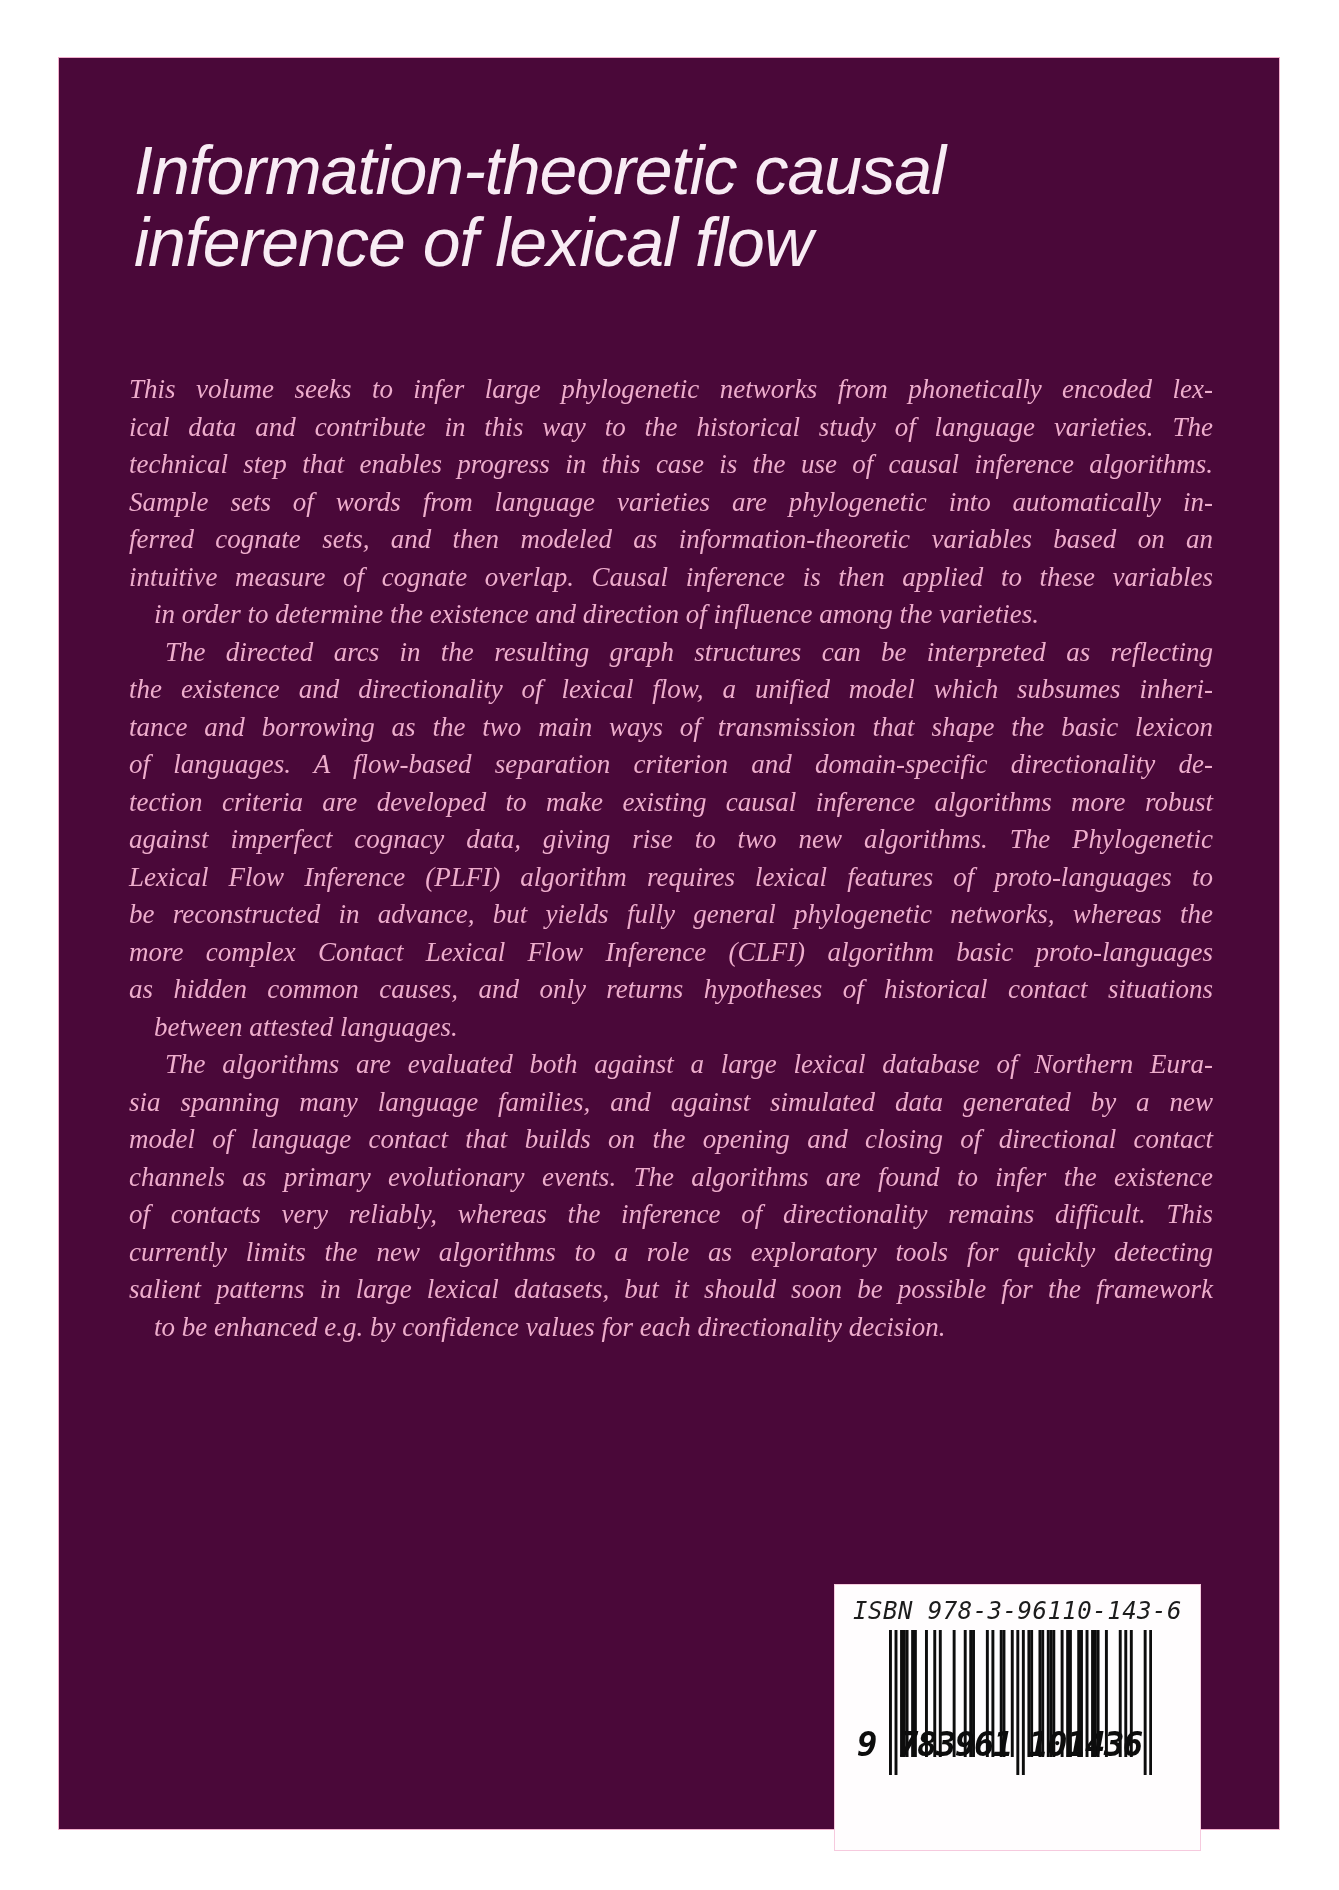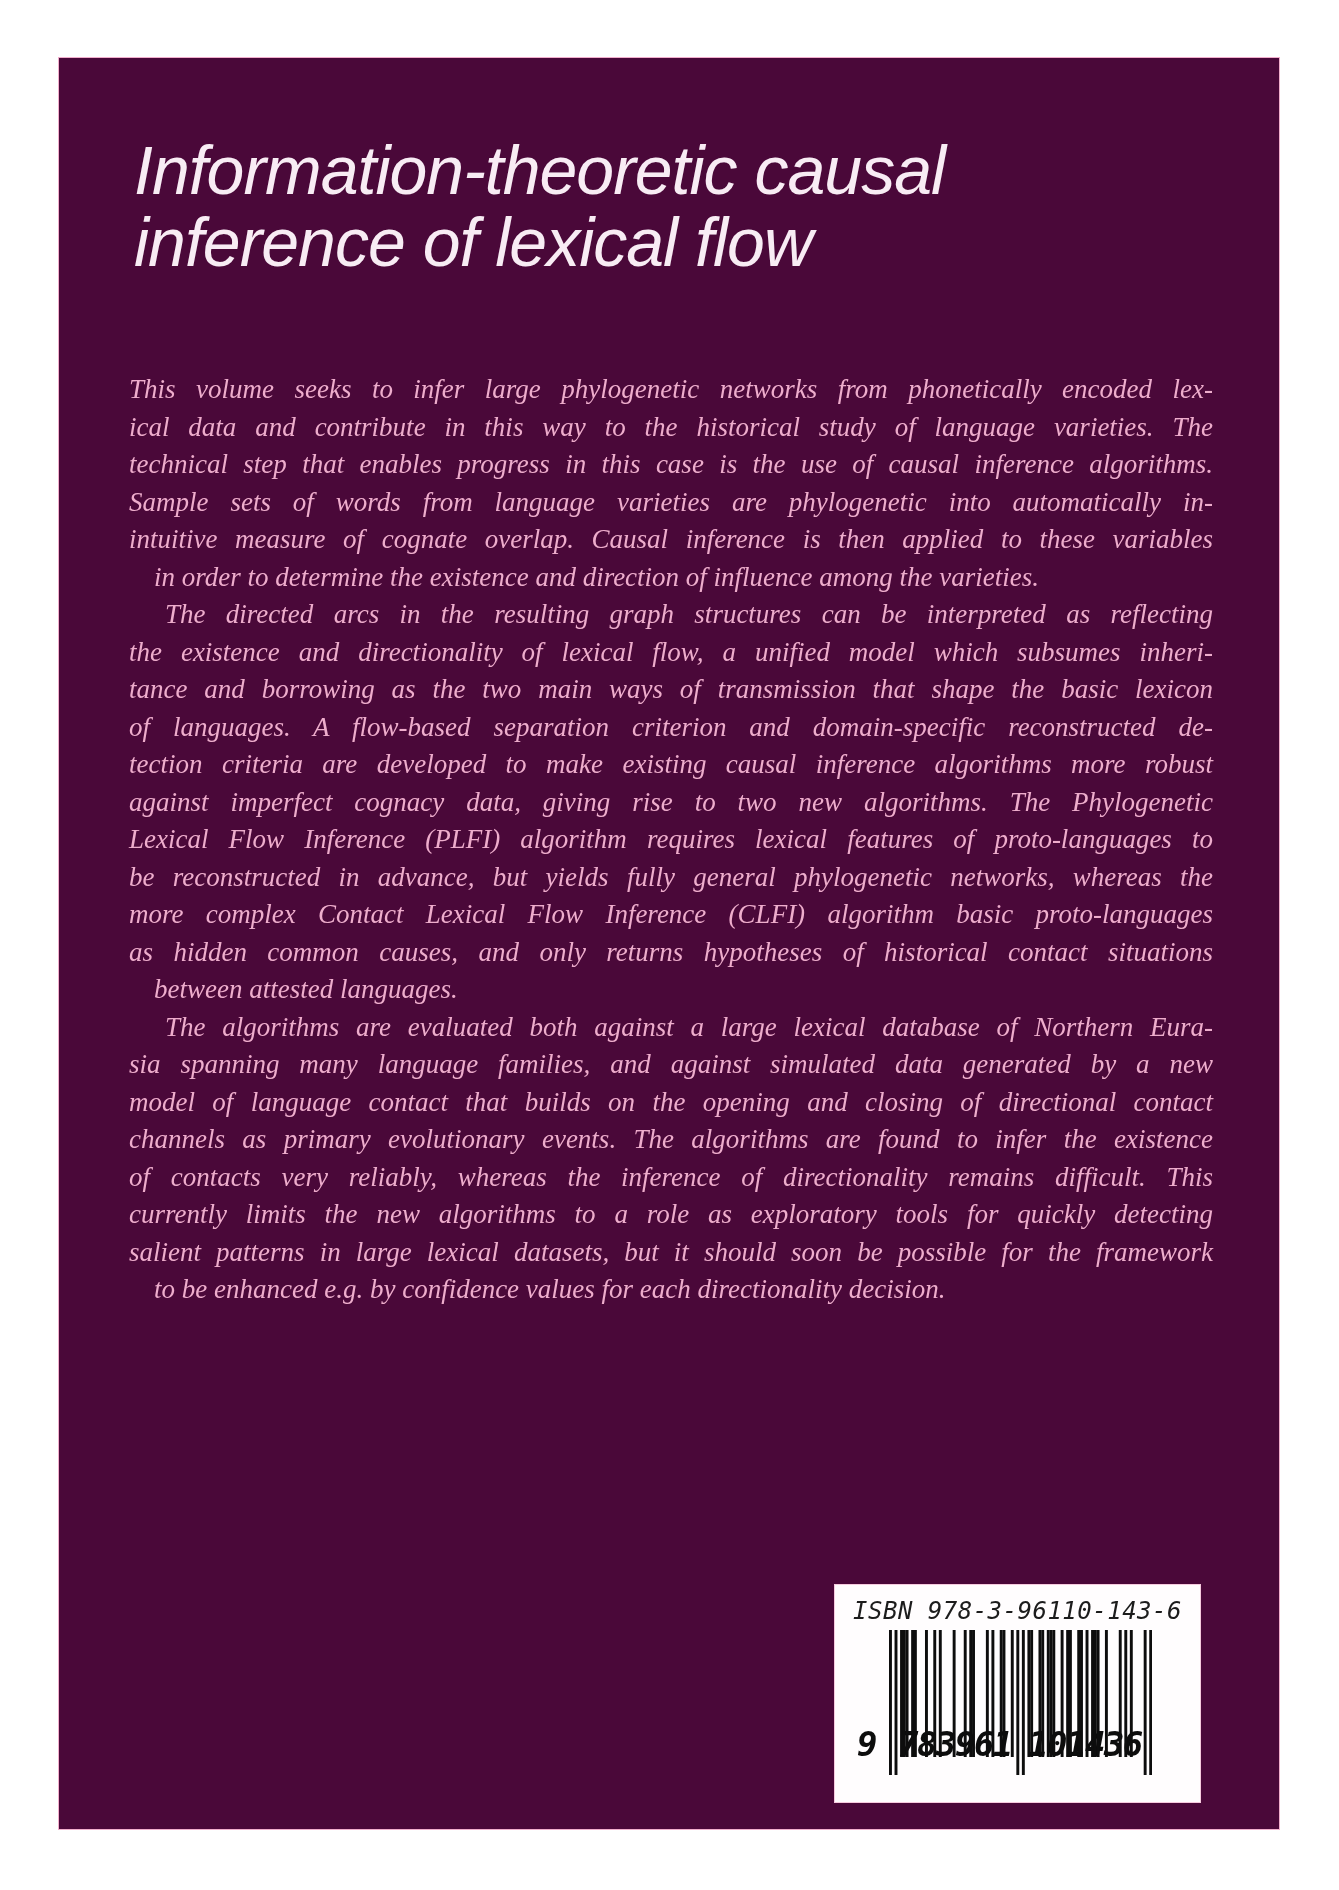--- a/index.html
+++ b/index.html
@@ -42,21 +42,21 @@
     text-align-last:justify;
     white-space:normal;
   }
   .blurb .line.last{
     -moz-text-align-last:left;
     text-align-last:left;
     margin-left:25px;
   }
   .blurb .line.indent{padding-left:36px;}
   .isbn-box{
-    position:absolute;left:775px;top:1526px;width:367px;height:219px;
+    position:absolute;left:775px;top:1526px;width:367px;height:267px;
     background:var(--box-bg);
     border:1px solid #f6cade;
     box-sizing:border-box;
   }
   .isbn-label{
     position:absolute;left:0;top:12px;width:100%;
     text-align:center;
     font-family:"DejaVu Sans Mono", monospace;
     font-size:24px;color:#1c1c1c;
     letter-spacing:0.5px;
@@ -89,26 +89,27 @@
     <div class="title">
       <div>Information-theoretic causal</div>
       <div>inference of lexical flow</div>
     </div>
 
     <div class="blurb" id="blurb">
         <div class="line">This volume seeks to infer large phylogenetic networks from phonetically encoded lex-</div>
         <div class="line">ical data and contribute in this way to the historical study of language varieties. The</div>
         <div class="line">technical step that enables progress in this case is the use of causal inference algorithms.</div>
         <div class="line">Sample sets of words from language varieties are phylogenetic into automatically in-</div>
+        <div class="line">ferred cognate sets, and then modeled as information-theoretic variables based on an</div>
         <div class="line">intuitive measure of cognate overlap. Causal inference is then applied to these variables</div>
         <div class="line last">in order to determine the existence and direction of influence among the varieties.</div>
         <div class="line indent">The directed arcs in the resulting graph structures can be interpreted as reflecting</div>
         <div class="line">the existence and directionality of lexical flow, a unified model which subsumes inheri-</div>
         <div class="line">tance and borrowing as the two main ways of transmission that shape the basic lexicon</div>
-        <div class="line">of languages. A flow-based separation criterion and domain-specific reconstructed de-</div>
+        <div class="line">of languages. A flow-based separation criterion and domain-specific directionality de-</div>
         <div class="line">tection criteria are developed to make existing causal inference algorithms more robust</div>
         <div class="line">against imperfect cognacy data, giving rise to two new algorithms. The Phylogenetic</div>
         <div class="line">Lexical Flow Inference (PLFI) algorithm requires lexical features of proto-languages to</div>
         <div class="line">be reconstructed in advance, but yields fully general phylogenetic networks, whereas the</div>
         <div class="line">more complex Contact Lexical Flow Inference (CLFI) algorithm basic proto-languages</div>
         <div class="line">as hidden common causes, and only returns hypotheses of historical contact situations</div>
         <div class="line last">between attested languages.</div>
         <div class="line indent">The algorithms are evaluated both against a large lexical database of Northern Eura-</div>
         <div class="line">sia spanning many language families, and against simulated data generated by a new</div>
         <div class="line">model of language contact that builds on the opening and closing of directional contact</div>

